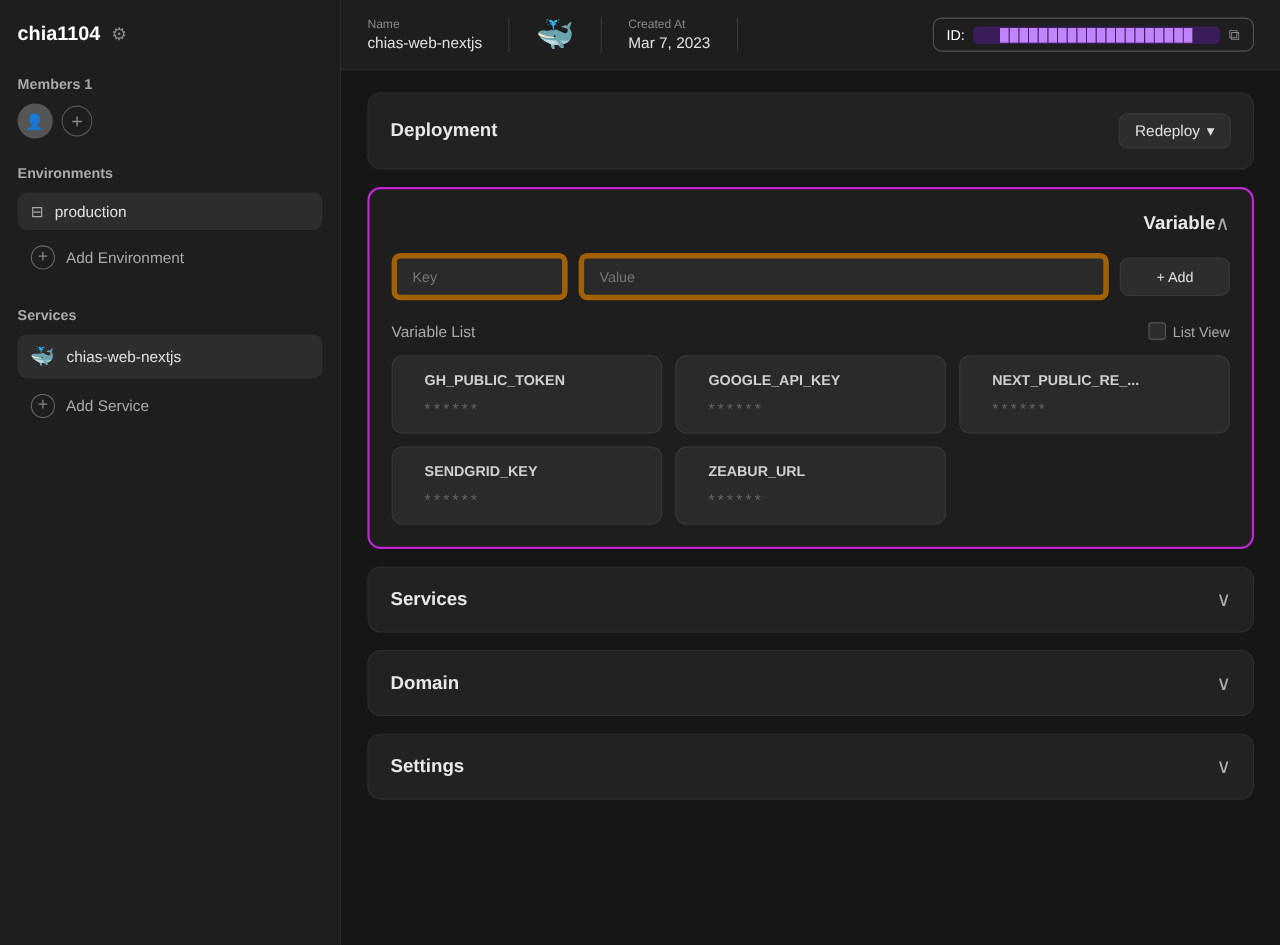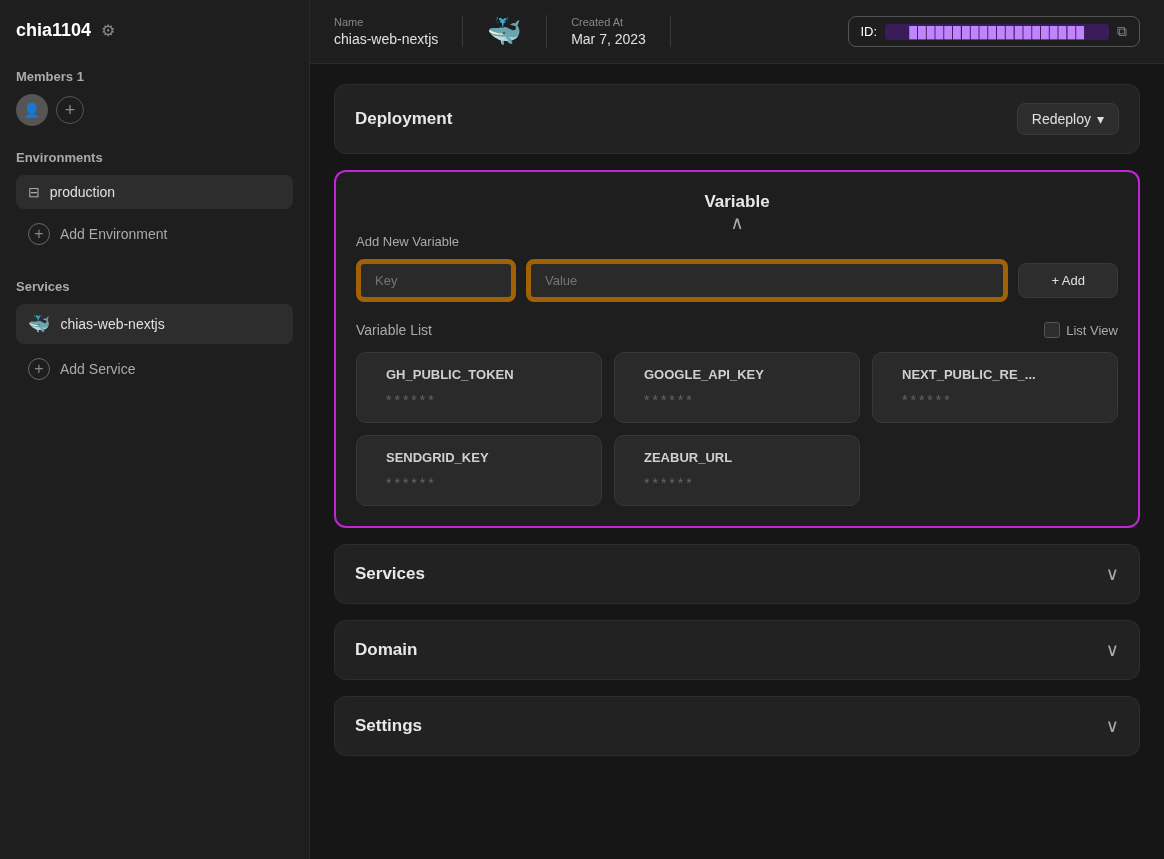--- a/index.html
+++ b/index.html
@@ -342,22 +342,22 @@
     .variable-section {
       border: 2px solid #c026d3;
       border-radius: 12px;
       padding: 20px;
       background: #1e1e1e;
     }
 
     .variable-header {
       display: flex;
       align-items: center;
-      justify-content: center;
-      flex-direction: column;
+      justify-content: flex-end;
+      margin-bottom: 16px;
     }
 
     .variable-title {
       font-size: 17px;
       font-weight: 600;
       color: #e8e8e8;
     }
 
     .add-new-variable-label {
       font-size: 13px;
@@ -529,21 +529,20 @@
         </div>
       </div>
     </div>
 
     <div class="variable-section">
       <div class="variable-header">
         <span class="variable-title">Variable</span>
         <span class="chevron-icon">∧</span>
       </div>
 
-      <div class="add-new-variable-label">Add New Variable</div>
 
       <div class="variable-inputs">
         <input class="var-input key-input" placeholder="Key" style="">
         <input class="var-input value-input" placeholder="Value" style="">
         <button class="add-btn">+ Add</button>
       </div>
 
       <div class="variable-list-header">
         <span class="variable-list-title">Variable List</span>
         <div class="list-view-toggle">

